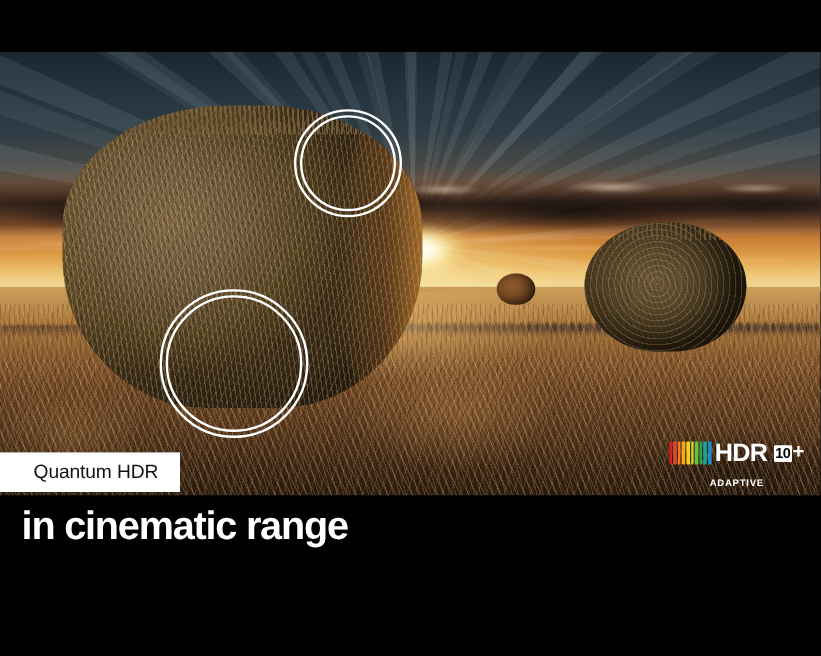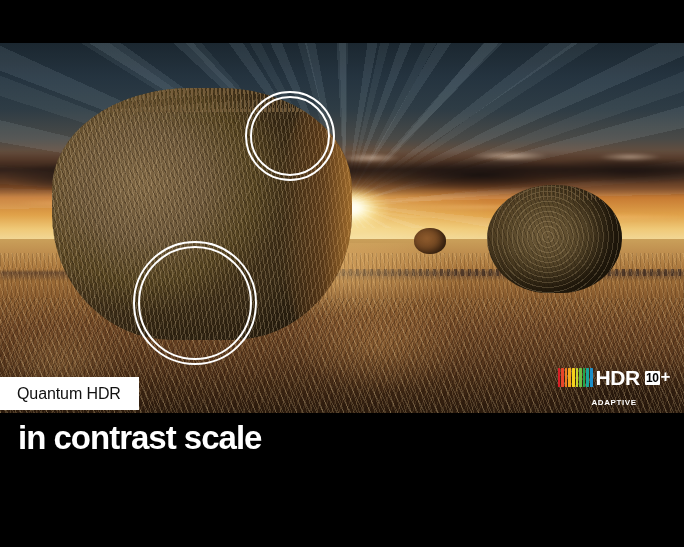--- a/index.html
+++ b/index.html
@@ -179,21 +179,21 @@
             font-size:21px;letter-spacing:-.5px;line-height:19px;
             -webkit-text-stroke:0;}
   .hdr-ten{display:inline-block;background:#fff;color:#000;font-weight:bold;
            font-size:12px;line-height:13px;padding:1px 1.5px 0 1.5px;margin-left:5px;
            border-radius:1px;letter-spacing:-.5px;position:relative;top:3px;}
   .hdr-plus{color:#fff;font-weight:bold;font-size:17px;line-height:14px;position:relative;top:2px;margin-left:.5px;}
   .hdr-adaptive{color:#fff;font-size:8px;font-weight:bold;letter-spacing:.6px;margin-top:11px;}
 
   
   #badge{position:absolute;left:0;top:377px;height:33px;background:#fff;z-index:40;
-         display:flex;align-items:center;padding:0 18px 0 17px;}
+         display:flex;align-items:center;padding:0 18px 0 28px;}
   #badge span{color:#111;font-size:16px;letter-spacing:-.1px;white-space:nowrap;}
 
   #headline{position:absolute;left:18px;top:419px;z-index:40;}
   #headline div{color:#fff;font-size:33px;font-weight:bold;line-height:38px;
                 letter-spacing:-1px;white-space:nowrap;}
 </style>
 </head>
 <body>
 
 <div id="promo">
@@ -260,16 +260,16 @@
   </div>
 
   <div class="bar-top"></div>
   <div class="bar-bottom"></div>
 
   <div id="badge">
     <span>Quantum HDR</span>
   </div>
 
   <div id="headline">
-    <div>in contrast scale</div>
+    <div>in cinematic range</div>
   </div>
 
 </div>
 
 </body></html>

